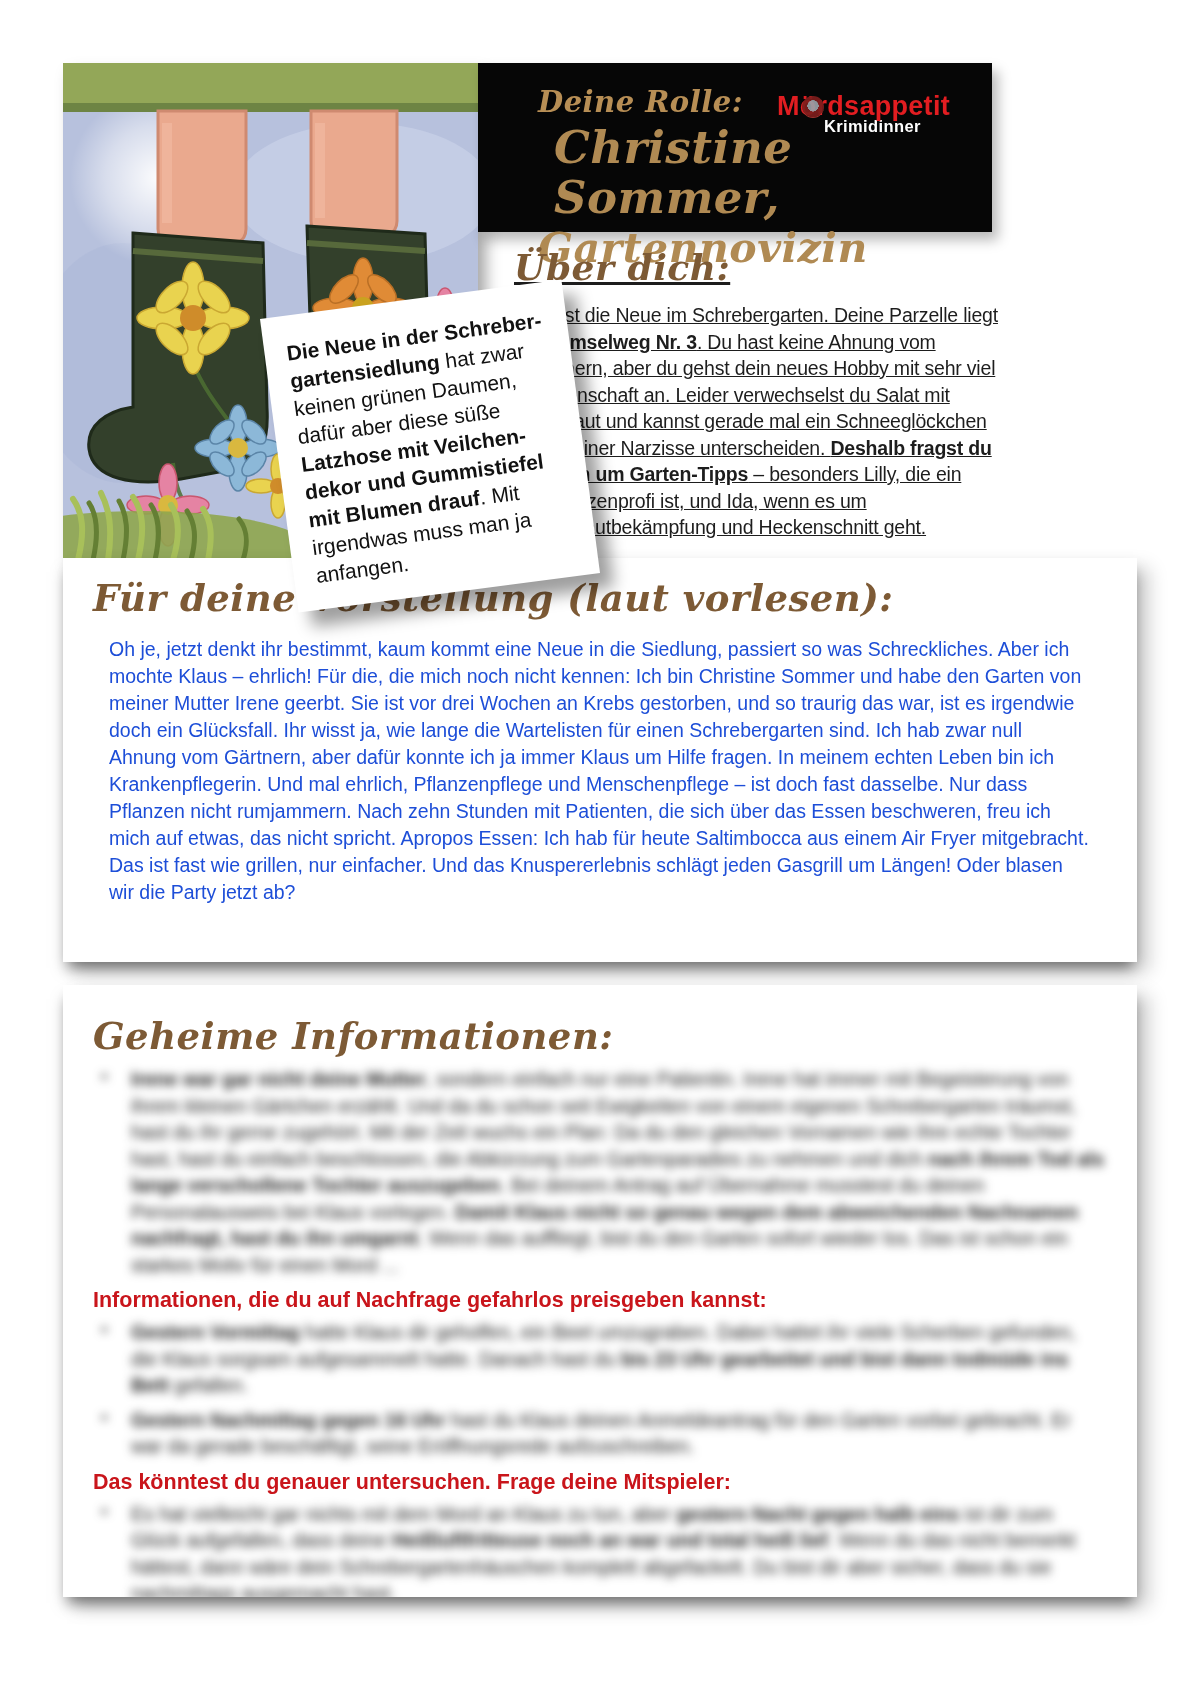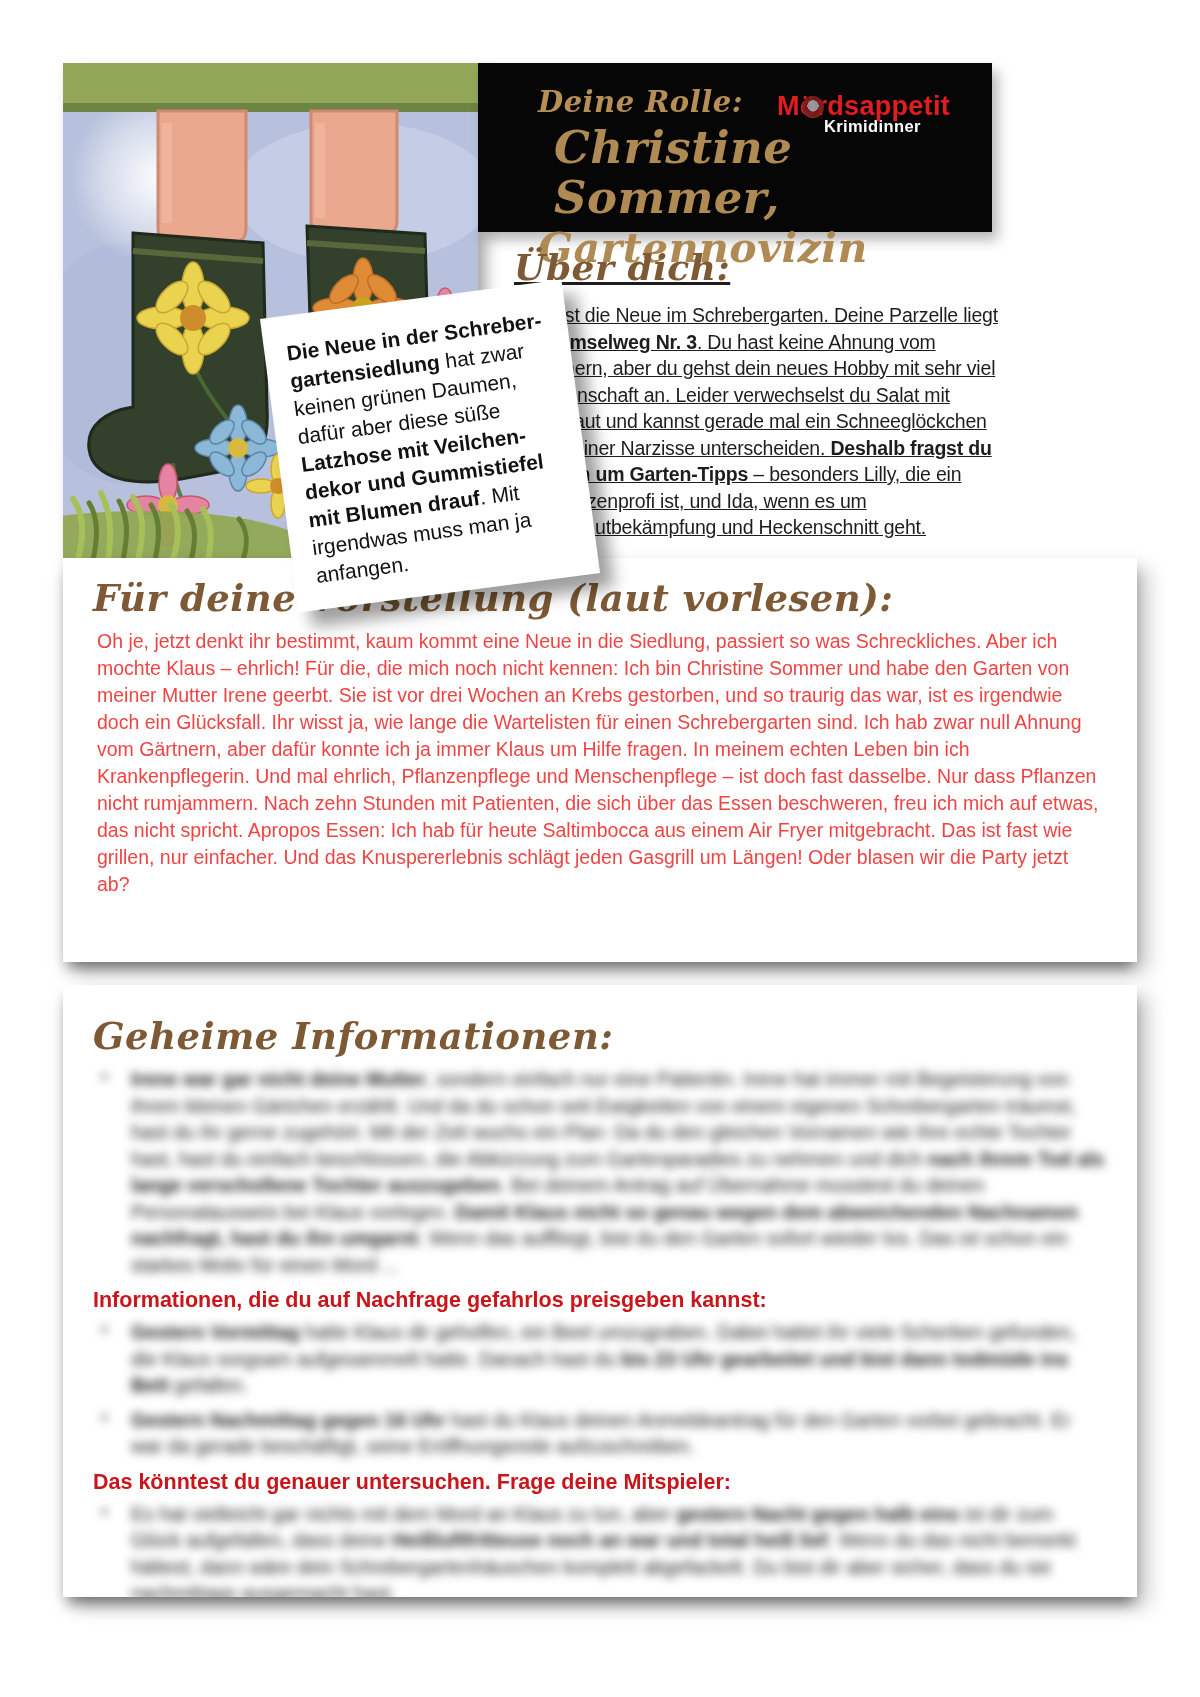--- a/index.html
+++ b/index.html
@@ -50,21 +50,21 @@
   }
   
   .panel{
     position:absolute;left:63px;width:1074px;background:#fff;
     box-shadow:0 10px 14px -4px rgba(0,0,0,.5),12px 10px 18px rgba(0,0,0,.18);
     box-sizing:border-box;padding:18px 30px;
   }
   .panel-intro{top:558px;height:404px;z-index:1;}
   .panel-secrets{top:985px;height:612px;z-index:1;overflow:hidden;padding-top:29px;}
   .panel-heading{font-size:37px;color:#7d5a35;margin:0 0 8px 0;}
-  .body-par{font-size:19.5px;line-height:27px;margin:4px;color:#ef4444;}
+  .body-par{font-size:19.5px;line-height:27px;margin:16px;color:#1d4ed8;}
   
   .red-title{font-size:21.5px;font-weight:bold;color:#c9151b;margin:10px 0 6px 0;}
   .bullet{display:flex;margin:2px 0 8px 0;filter:blur(5px);}
   .bullet .marker{width:30px;flex:0 0 30px;text-align:left;padding-left:8px;font-size:19px;color:#333;}
   .bullet .btext{flex:1;font-size:19.5px;line-height:26.5px;color:#222;}
   b{font-weight:bold;}
 </style>
 </head>
 <body>
 

